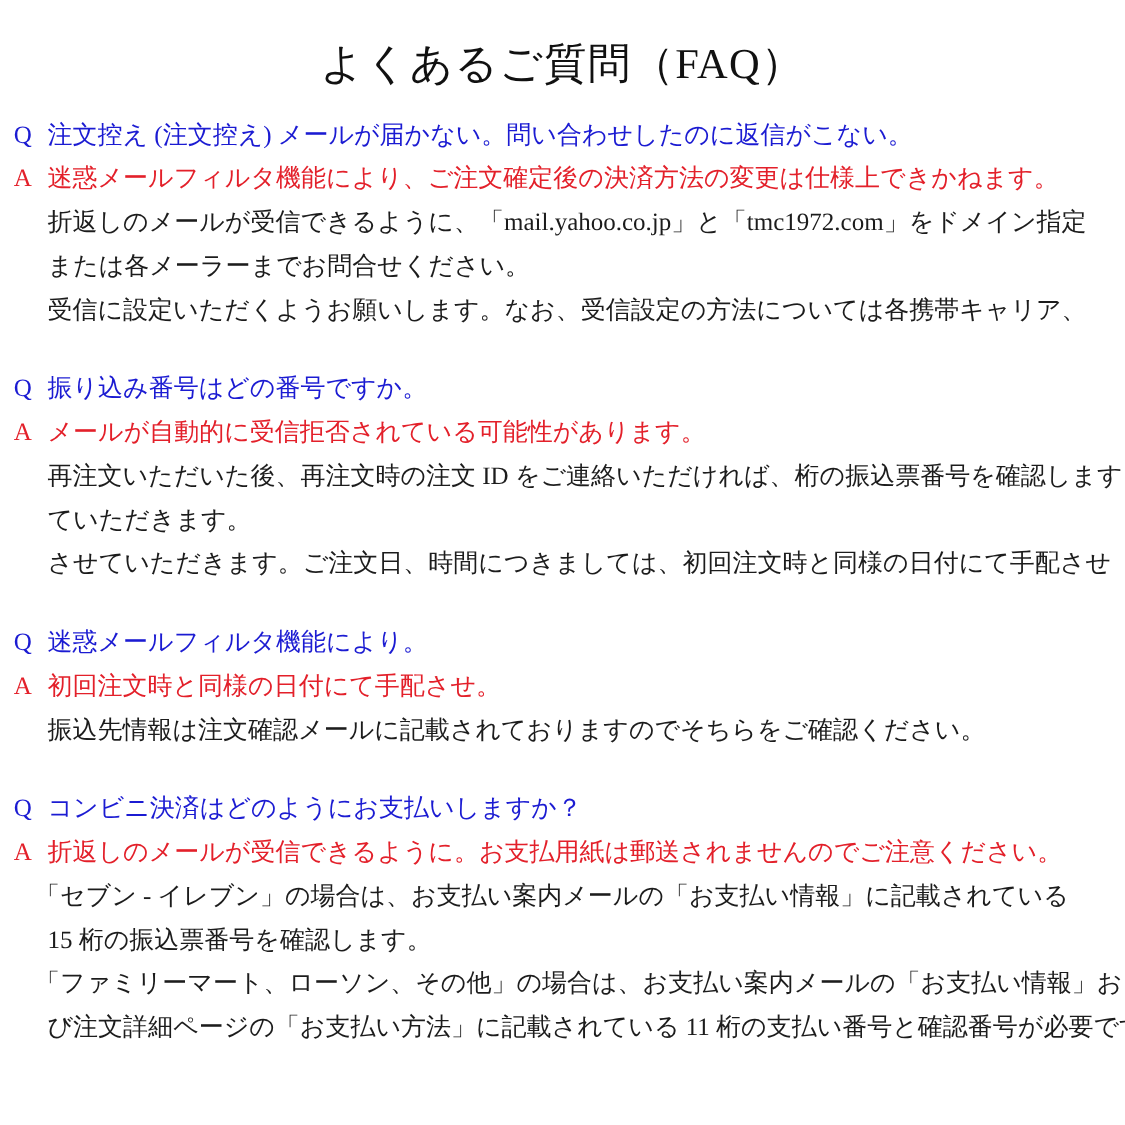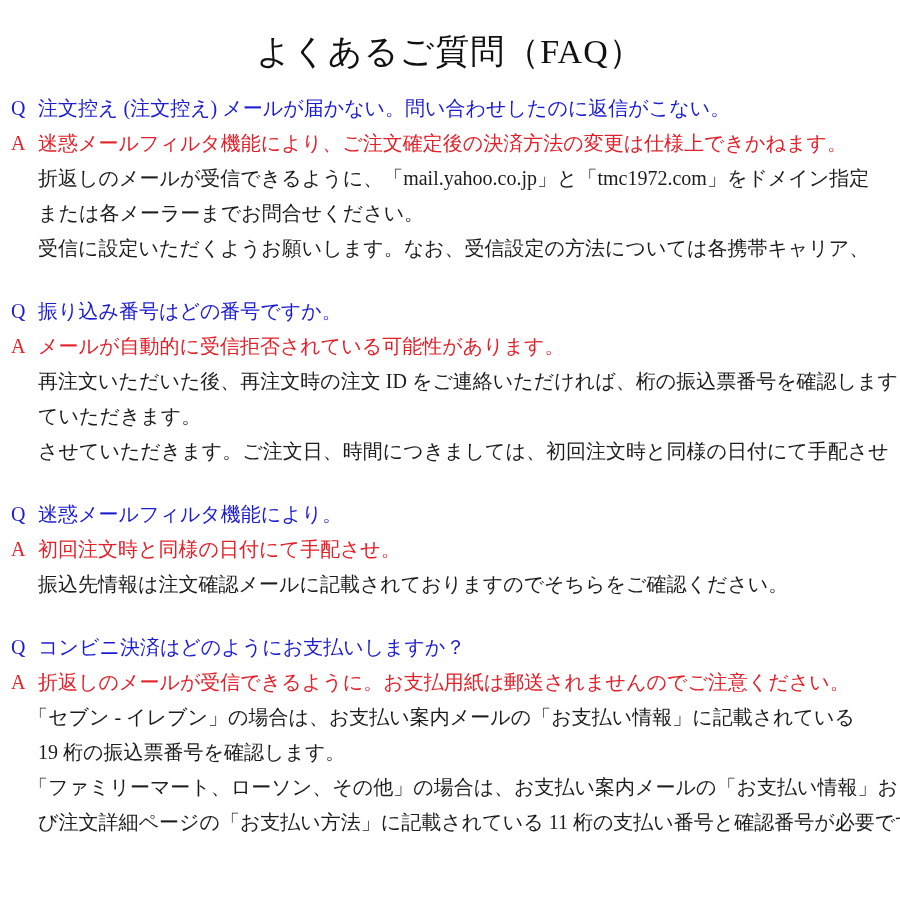--- a/index.html
+++ b/index.html
@@ -133,21 +133,21 @@
       <div class="row a-row">
         <span class="label">A</span>
         <span class="text">折返しのメールが受信できるように。お支払用紙は郵送されませんのでご注意ください。</span>
       </div>
       <div class="row detail-row hang">
         <span class="label"></span>
         <span class="text">「セブン - イレブン」の場合は、お支払い案内メールの「お支払い情報」に記載されている</span>
       </div>
       <div class="row detail-row">
         <span class="label"></span>
-        <span class="text">19 桁の振込票番号を確認します。</span>
+        <span class="text">15 桁の振込票番号を確認します。</span>
       </div>
       <div class="row detail-row hang">
         <span class="label"></span>
         <span class="text">「ファミリーマート、ローソン、その他」の場合は、お支払い案内メールの「お支払い情報」およ</span>
       </div>
       <div class="row detail-row">
         <span class="label"></span>
         <span class="text">び注文詳細ページの「お支払い方法」に記載されている 11 桁の支払い番号と確認番号が必要です。</span>
       </div>
     </section>

